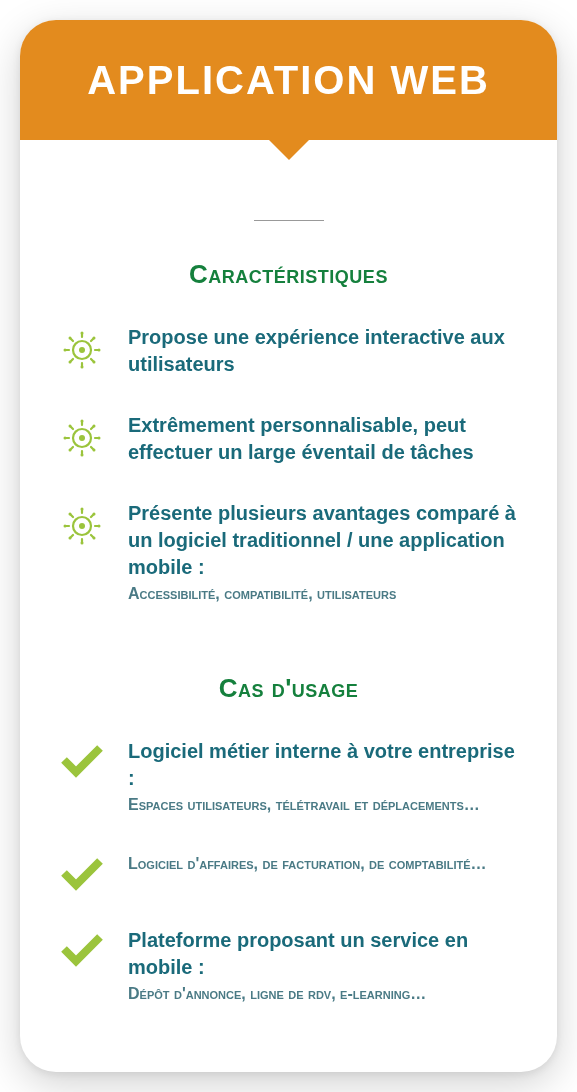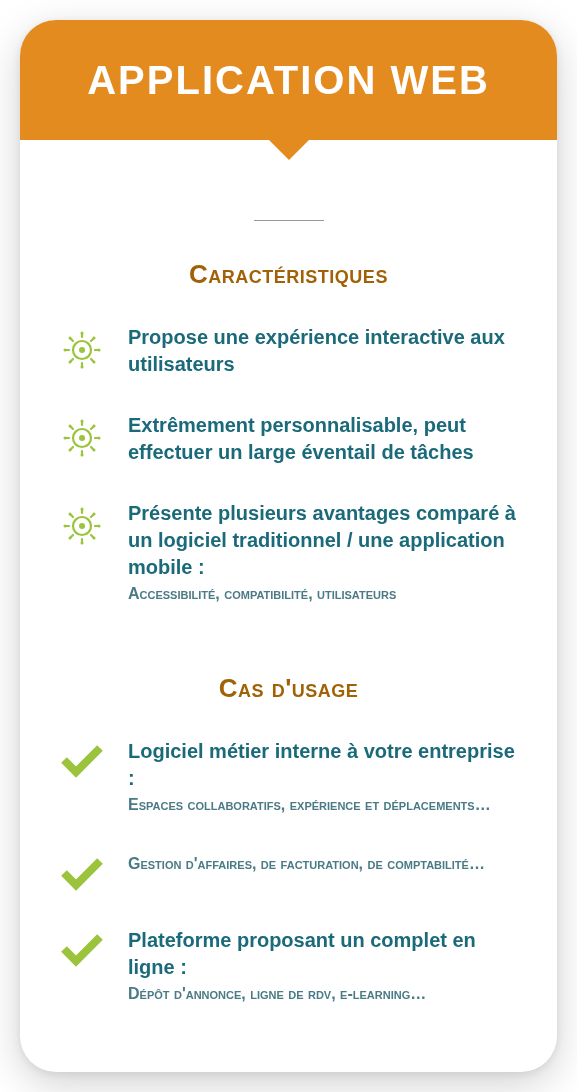--- a/index.html
+++ b/index.html
@@ -48,21 +48,21 @@
     padding: 50px 38px 30px 38px;
   }
   .divider {
     width: 70px;
     height: 1px;
     background: #999;
     margin: 30px auto 38px auto;
   }
   .section-title {
     text-align: center;
-    color: #a16207;
+    color: #15803d;
     font-size: 26px;
     font-weight: 600;
     font-variant: small-caps;
     margin-bottom: 34px;
     letter-spacing: 0.5px;
   }
   .item {
     display: flex;
     align-items: flex-start;
     margin-bottom: 34px;
@@ -188,43 +188,43 @@
       <div class="section-title">Cas d'usage</div>
 
       <div class="item">
         <div class="item-icon check-wrap">
           <svg class="check-svg" viewBox="0 0 44 36" fill="none">
             <path d="M4 18 L16 30 L40 6" stroke="#9bc43c" stroke-width="8" stroke-linecap="butt" stroke-linejoin="miter" fill="none"></path>
           </svg>
         </div>
         <div class="item-body">
           <div class="item-title">Logiciel métier interne à votre entreprise :</div>
-          <div class="item-sub">Espaces collaboratifs, expérience et déplacements…</div>
+          <div class="item-sub">Espaces utilisateurs, télétravail et déplacements…</div>
         </div>
       </div>
 
       <div class="item">
         <div class="item-icon check-wrap">
           <svg class="check-svg" viewBox="0 0 44 36" fill="none">
             <path d="M4 18 L16 30 L40 6" stroke="#9bc43c" stroke-width="8" stroke-linecap="butt" stroke-linejoin="miter" fill="none"></path>
           </svg>
         </div>
         <div class="item-body">
-          <div class="item-sub">Gestion d'affaires, de facturation, de comptabilité…</div>
+          <div class="item-sub">Logiciel d'affaires, de facturation, de comptabilité…</div>
         </div>
       </div>
 
       <div class="item">
         <div class="item-icon check-wrap">
           <svg class="check-svg" viewBox="0 0 44 36" fill="none">
             <path d="M4 18 L16 30 L40 6" stroke="#9bc43c" stroke-width="8" stroke-linecap="butt" stroke-linejoin="miter" fill="none"></path>
           </svg>
         </div>
         <div class="item-body">
-          <div class="item-title">Plateforme proposant un complet en ligne :</div>
+          <div class="item-title">Plateforme proposant un service en mobile :</div>
           <div class="item-sub">Dépôt d'annonce, ligne de rdv, e-learning…</div>
         </div>
       </div>
 
     </div>
 
   </div>
 </div>
 
 </body></html>

